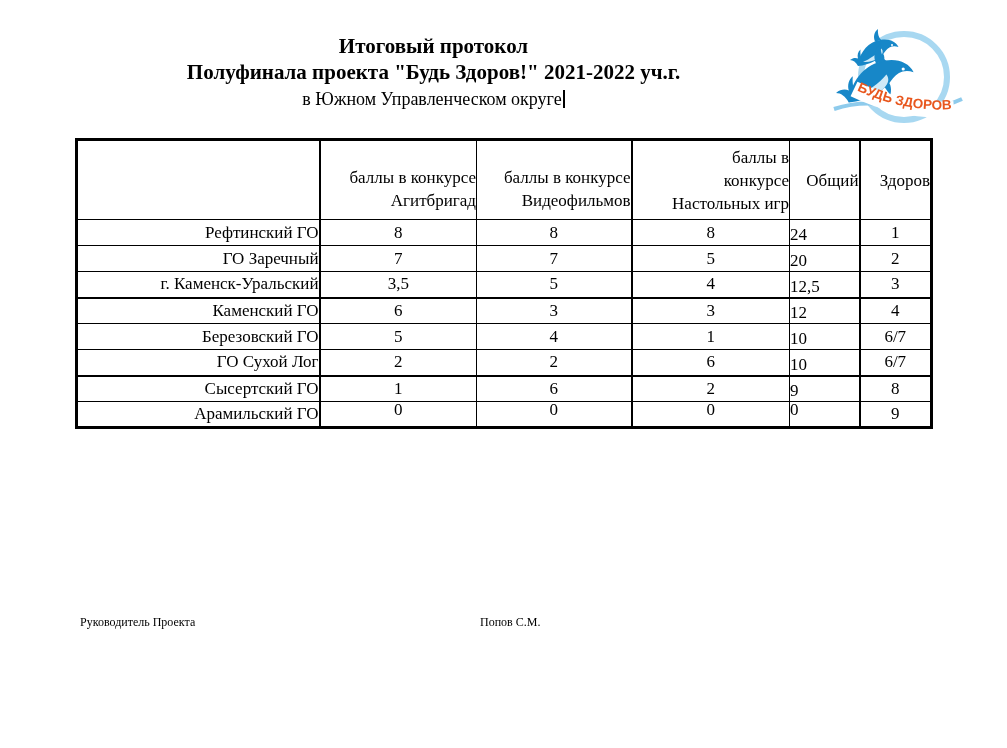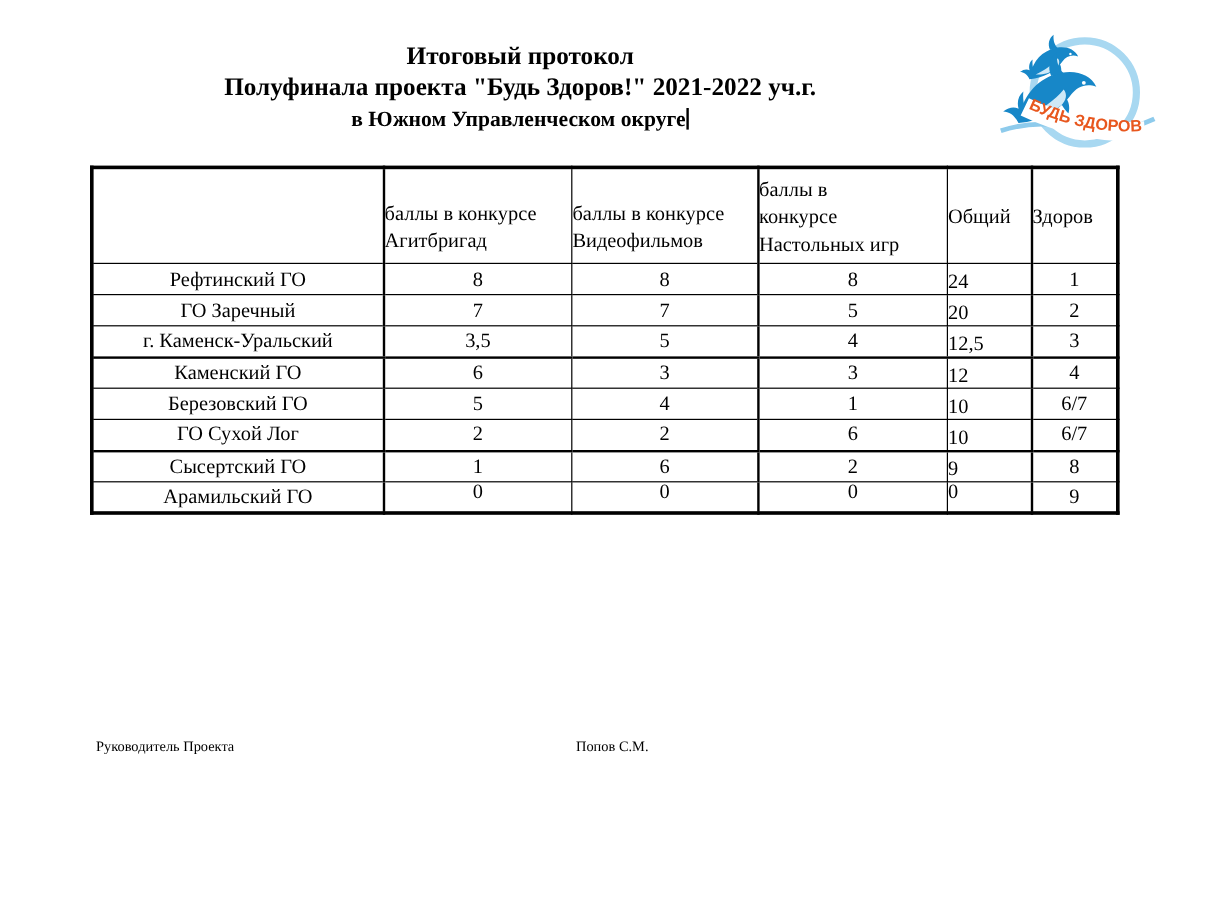--- a/index.html
+++ b/index.html
@@ -11,21 +11,21 @@
     position: relative;
     overflow: hidden;
   }
 
   
   .title-block {
     position: absolute; top: 33px; left: 0; width: 867px;
     text-align: center;
   }
   .title-main { font-size: 21px; font-weight: bold; line-height: 26px; }
-  .title-sub  { font-size: 18px; font-weight: bold; line-height: 24px; margin-top: 2px; text-align: center; }
+  .title-sub  { font-size: 18px; font-weight: normal; line-height: 24px; margin-top: 2px; text-align: center; }
   .caret {
     display: inline-block; width: 2px; height: 18px;
     background: #000; margin-left: 1px; vertical-align: -3px;
   }
 
   
   .logo { position: absolute; left: 820px; top: 24px; width: 150px; height: 106px; }
 
   
   table.results {
@@ -36,27 +36,27 @@
   table.results th, table.results td {
     border: 1px solid #000;
     font-size: 17px; font-weight: normal;
     padding: 0;
     overflow: hidden;
   }
   thead tr { height: 80px; }
   thead th {
     border-bottom: 3px solid #000;
     white-space: pre-line;
-    text-align: left; vertical-align: middle;
+    text-align: right; vertical-align: middle;
     line-height: 23px;
     font-family: Liberation Serif, serif;
   }
   thead th.hb { vertical-align: bottom; padding-bottom: 7px; }
   tbody tr { height: 26px; }
-  td.c-name  { text-align: center; padding-left: 4px; }
+  td.c-name  { text-align: right; padding-left: 4px; }
   td.c-num   { text-align: center; }
   td.c-total { text-align: left; padding-right: 3px; vertical-align: bottom; padding-bottom: 2px; }
   td.c-place { text-align: center; }
   .bl2 { border-left-width: 2px !important; }
   tr.group-end td { border-bottom-width: 2px; }
   .bold { font-weight: bold; }
   td.vtop { vertical-align: top; line-height: 16px; padding-top: 1px; }
 
   
   .footer-left  { position: absolute; left: 80px;  top: 615px; font-size: 12px; }

